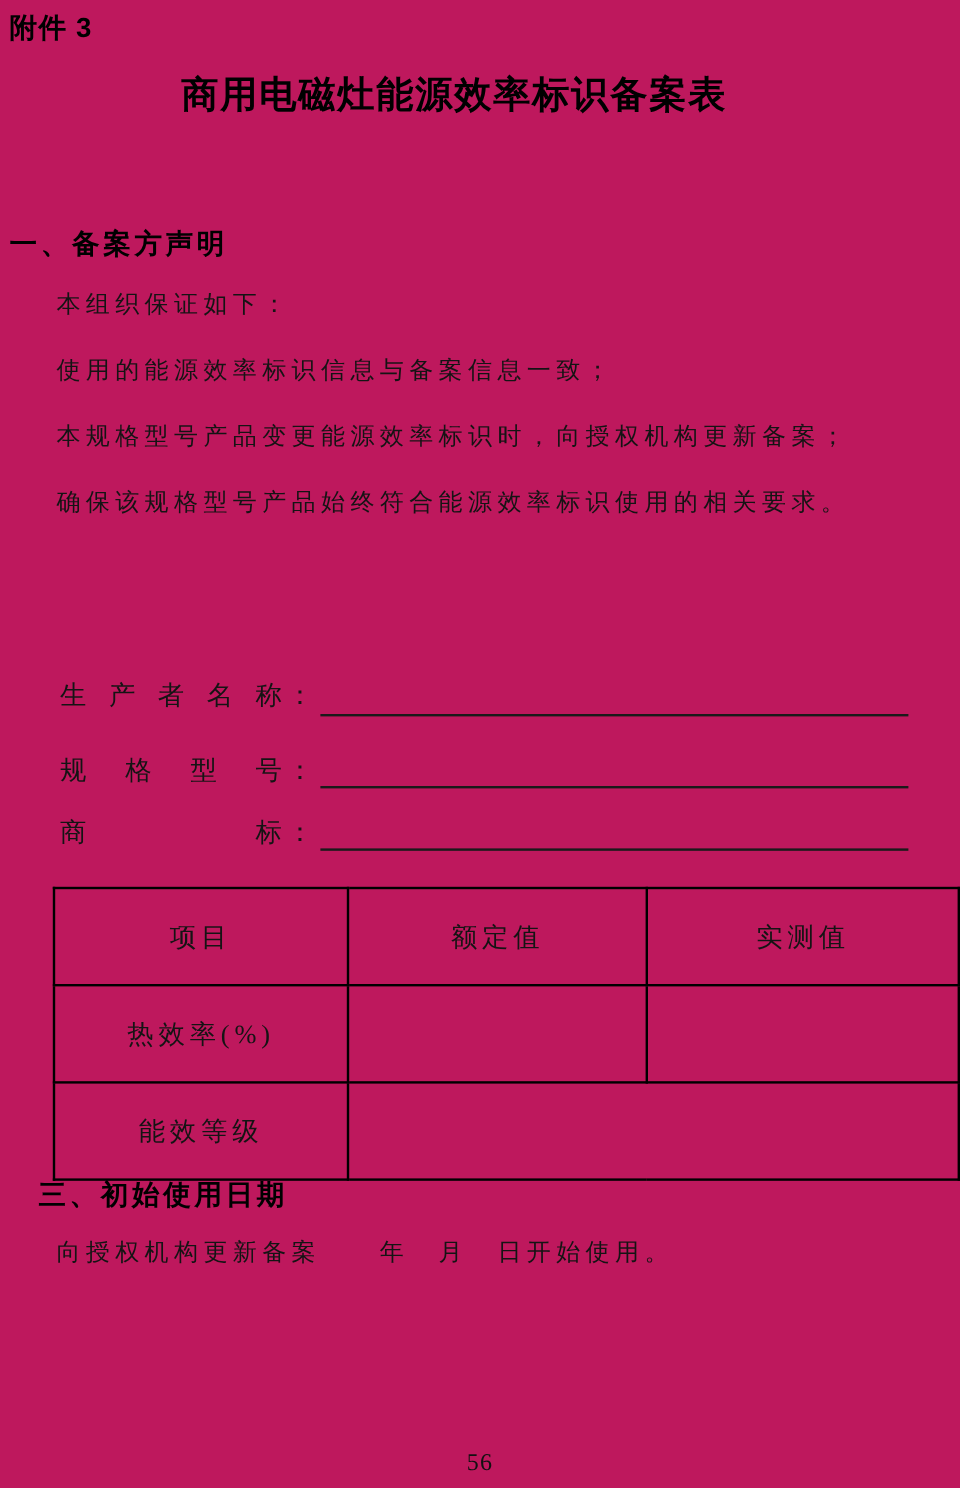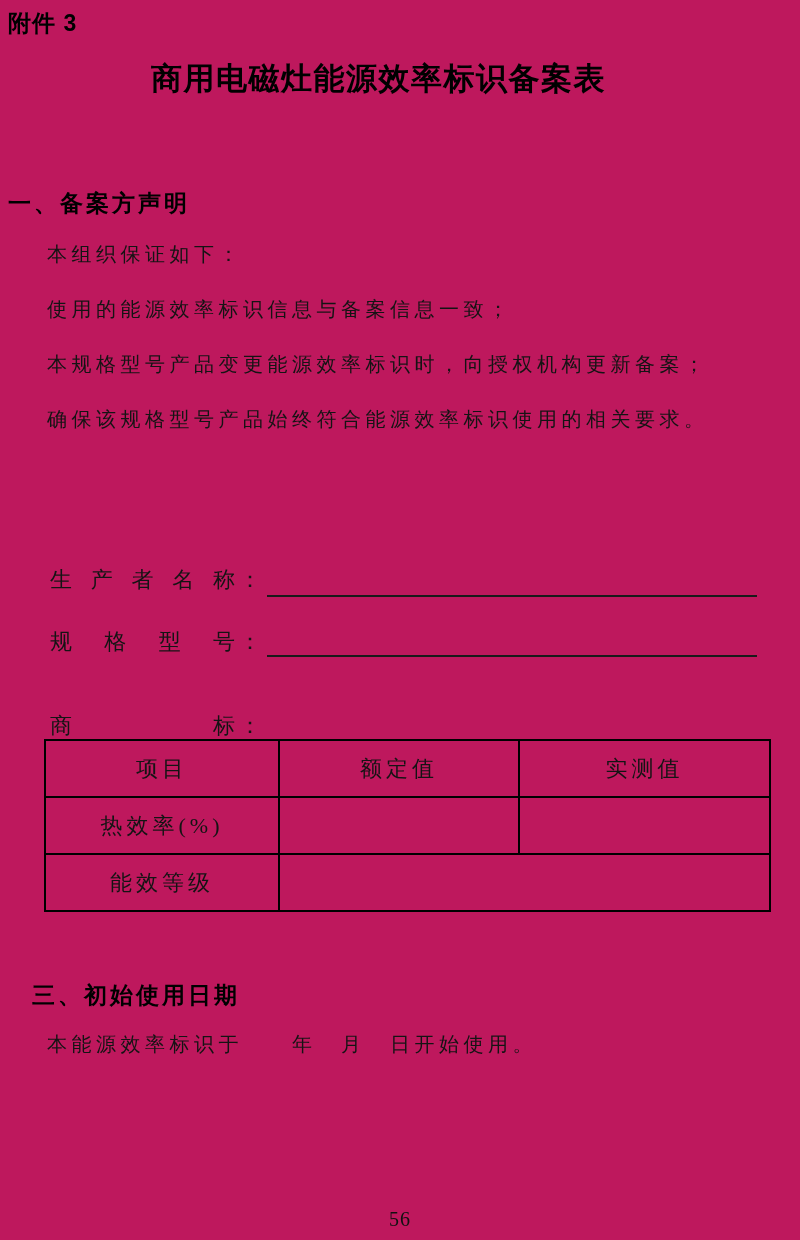--- a/index.html
+++ b/index.html
@@ -71,21 +71,21 @@
     border-collapse:collapse;
     table-layout:fixed;
   }
   table.spec td{
     border:2px solid #000;
     text-align:center;
     vertical-align:middle;
     font-size:22px;
     letter-spacing:4px;
     color:#141414;
-    padding:0;
+    padding:12px;
     height:55px;
   }
   td.c1{width:232px;}
   td.c2{width:238px;}
   td.c3{width:249px;}
   .page-number{
     left:0;right:0;top:1208px;
     text-align:center;
     font-size:20px;
     letter-spacing:1px;
@@ -113,21 +113,21 @@
     <span class="field-colon">：</span>
     <span class="field-underline"></span>
   </div>
 
   <div class="abs field-row" style="top:623px;">
     <span class="field-label">规格型号</span>
     <span class="field-colon">：</span>
     <span class="field-underline"></span>
   </div>
 
-  <div class="abs field-row" style="top:707px;">
+  <div class="abs field-row" style="top:675px;">
     <span class="field-label">商标</span>
     <span class="field-colon">：</span>
     <span class="field-underline"></span>
   </div>
 
   <table class="abs spec">
     <tbody>
         <tr>
       <td class="c1">项目</td>
       <td class="c2">额定值</td>
@@ -139,17 +139,17 @@
       <td class="c3"></td>
     </tr>
     <tr>
       <td class="c1">能效等级</td>
       <td colspan="2"></td>
     </tr>
   </tbody>
     </table>
 
   <div class="abs sec-heading" style="top:980px;margin-left:24px;">三、初始使用日期</div>
-  <div class="abs body-text para" style="top:1030px;">本能源效率标识于　　年　月　日开始使用。</div>
+  <div class="abs body-text para" style="top:1030px;">向授权机构更新备案　　年　月　日开始使用。</div>
 
   <div class="abs page-number">56</div>
 
 </div>
 
 </body></html>

